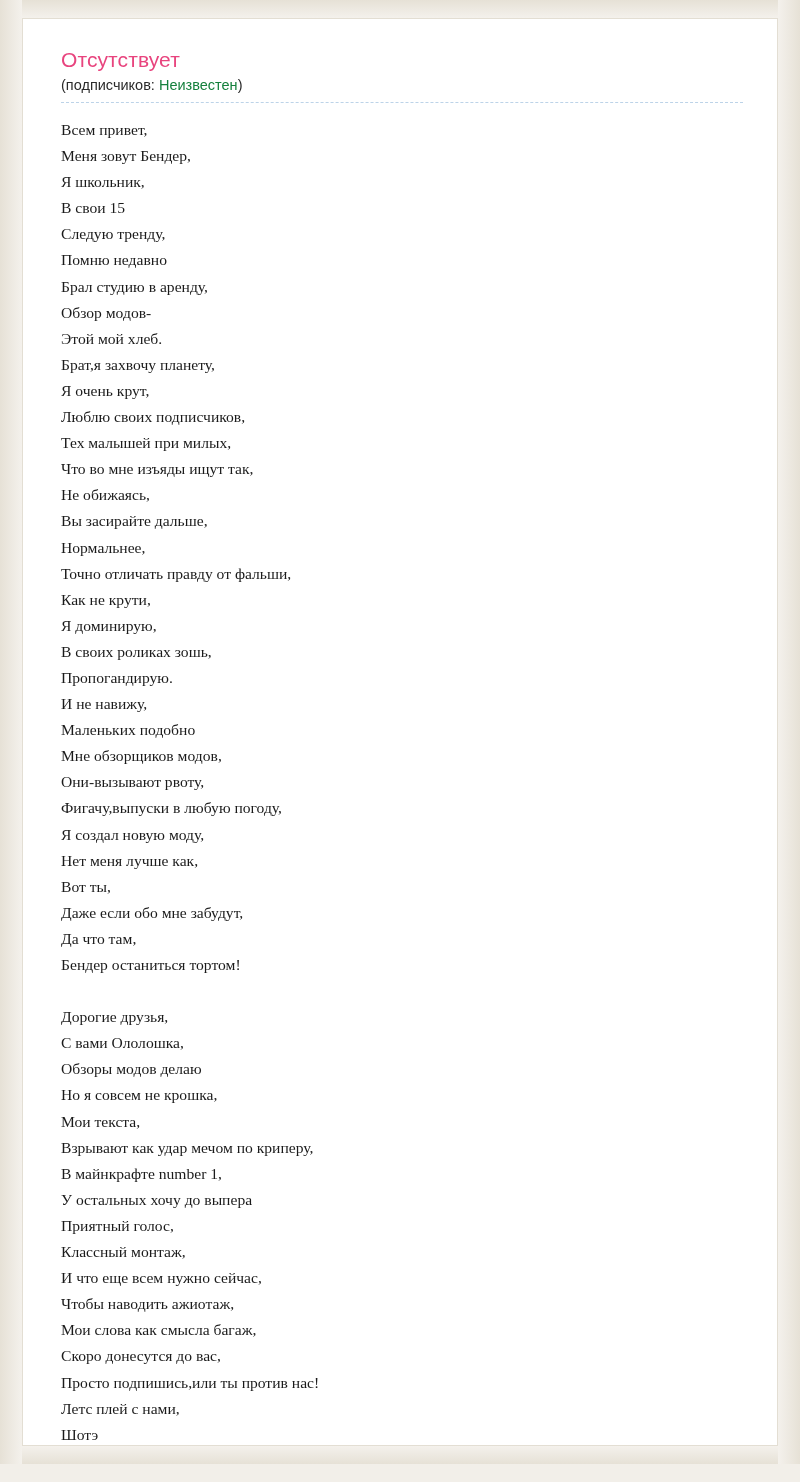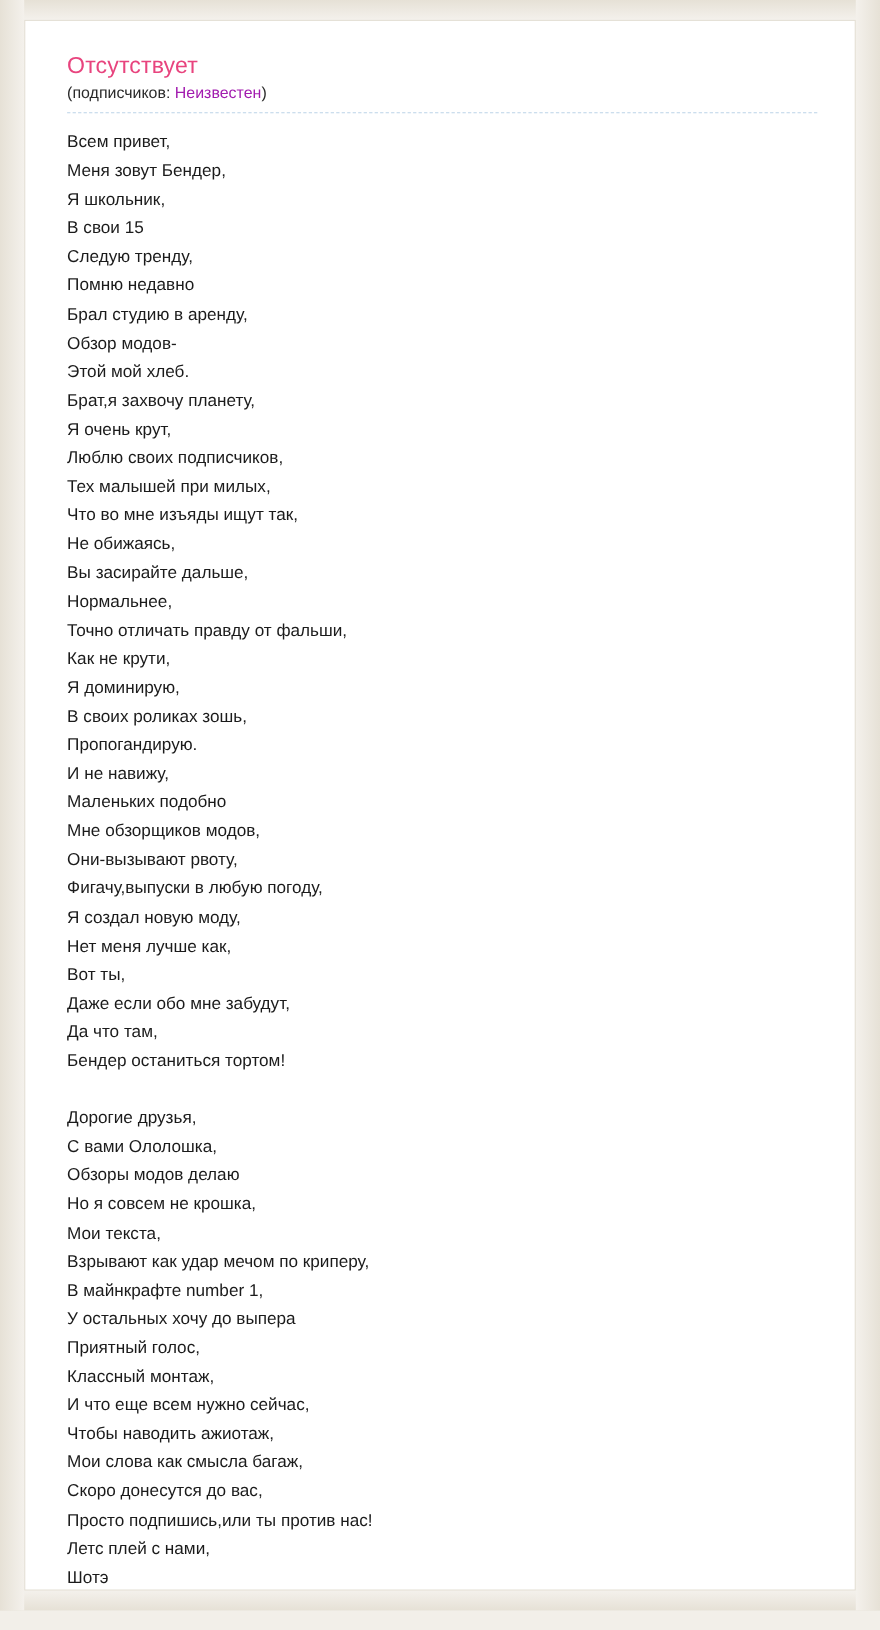--- a/index.html
+++ b/index.html
@@ -40,30 +40,30 @@
     letter-spacing: 0.1px;
   }
   .artist-line {
     font-size: 14.5px;
     color: #2b2b2b;
     padding-bottom: 9px;
     border-bottom: 1px dashed #bcd3e8;
     margin-bottom: 14px;
   }
   .artist-link {
-    color: #a21caf;
+    color: #15803d;
     text-decoration: none;
     cursor: pointer;
   }
   .lyrics {
     font-size: 15.6px;
     line-height: 26.1px;
     color: #1b1b1b;
     white-space: pre-wrap;
-    font-family: Liberation Sans, sans-serif;
+    font-family: Liberation Serif, serif;
   }
   .edge-left, .edge-right {
     position: absolute;
     top: 0;
     width: 22px;
     height: 100%;
     pointer-events: none;
   }
   .edge-left { left: 0; background: linear-gradient(to right,#e6e1d6,#f4f1ec); }
   .edge-right { right: 0; background: linear-gradient(to left,#e6e1d6,#f4f1ec); }

